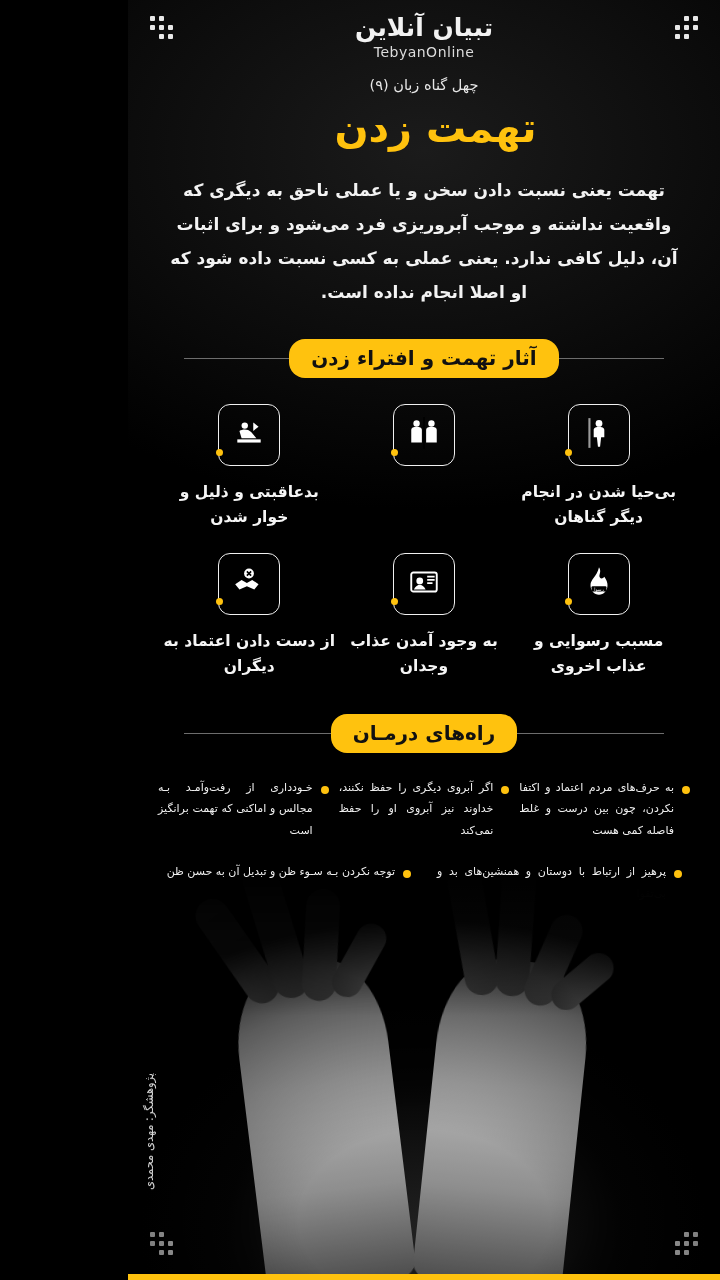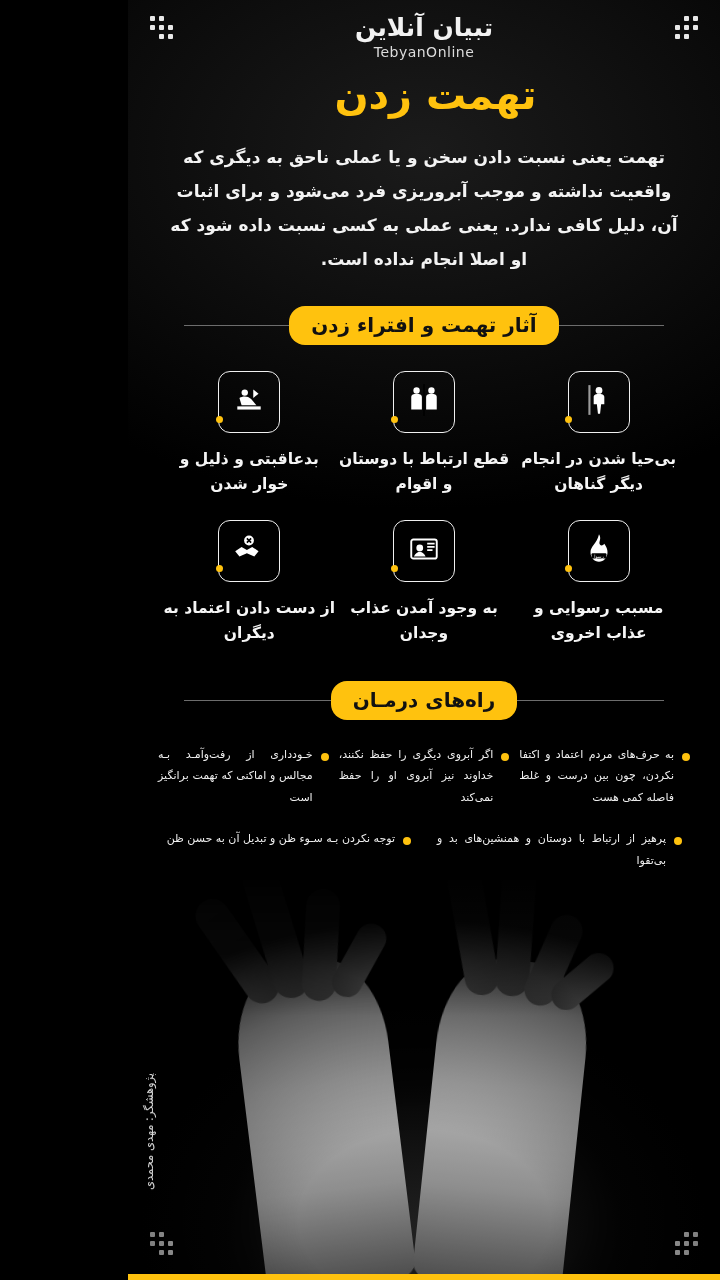--- a/index.html
+++ b/index.html
@@ -290,20 +290,21 @@
       <span style="top:18px;left:9px"></span>
       <span style="top:9px;left:18px"></span>
     <span style="top:18px;left:18px"></span>
   </div>
 
   <div class="logo-wrap">
     <div class="logo-fa">تبیان آنلاین</div>
     <div class="logo-en">TebyanOnline</div>
   </div>
 
+  <div class="subtitle">چهل گناه زبان (۹)</div>
   <h1 class="main-title">تهمت زدن</h1>
   <p class="intro">تهمت یعنی نسبت دادن سخن و یا عملی ناحق به دیگری که واقعیت نداشته و موجب آبروریزی فرد می‌شود و برای اثبات آن، دلیل کافی ندارد. یعنی عملی به کسی نسبت داده شود که او اصلا انجام نداده است.</p>
 
   <div class="section-head">
     <div class="rule"></div>
     <div class="pill">آثار تهمت و افتراء زدن</div>
     <div class="rule"></div>
   </div>
 
   <div class="effects">
@@ -326,21 +327,20 @@
         <span>
           <svg viewBox="0 0 32 32" aria-hidden="true">
             <circle cx="9" cy="7" r="3" fill="#fff" stroke="none"></circle>
             <path d="M4 13c0-2 2-3 5-3s5 1 5 3v12H4z" fill="#fff" stroke="none"></path>
             <circle cx="23" cy="7" r="3" fill="#fff" stroke="none"></circle>
             <path d="M18 13c0-2 2-3 5-3s5 1 5 3v12h-10z" fill="#fff" stroke="none"></path>
             <rect x="15.2" y="1" width="1.6" height="30" fill="#000" stroke="none"></rect>
           </svg>
         </span>
       </div>
-      <div class="effect-label">قطع ارتباط با دوستان و اقوام</div>
     </div>
 
     <div class="effect">
       <div class="badge">
         <span>
           <svg viewBox="0 0 32 32" aria-hidden="true">
             <circle cx="12" cy="9" r="3" fill="#fff" stroke="none"></circle>
             <path d="M7 14c3-2 8-2 11 1l5 6H9z" fill="#fff" stroke="none"></path>
             <rect x="5" y="22" width="22" height="3" fill="#fff" stroke="none"></rect>
             <path d="M20 6l5 4-5 4z" fill="#fff" stroke="none"></path>

